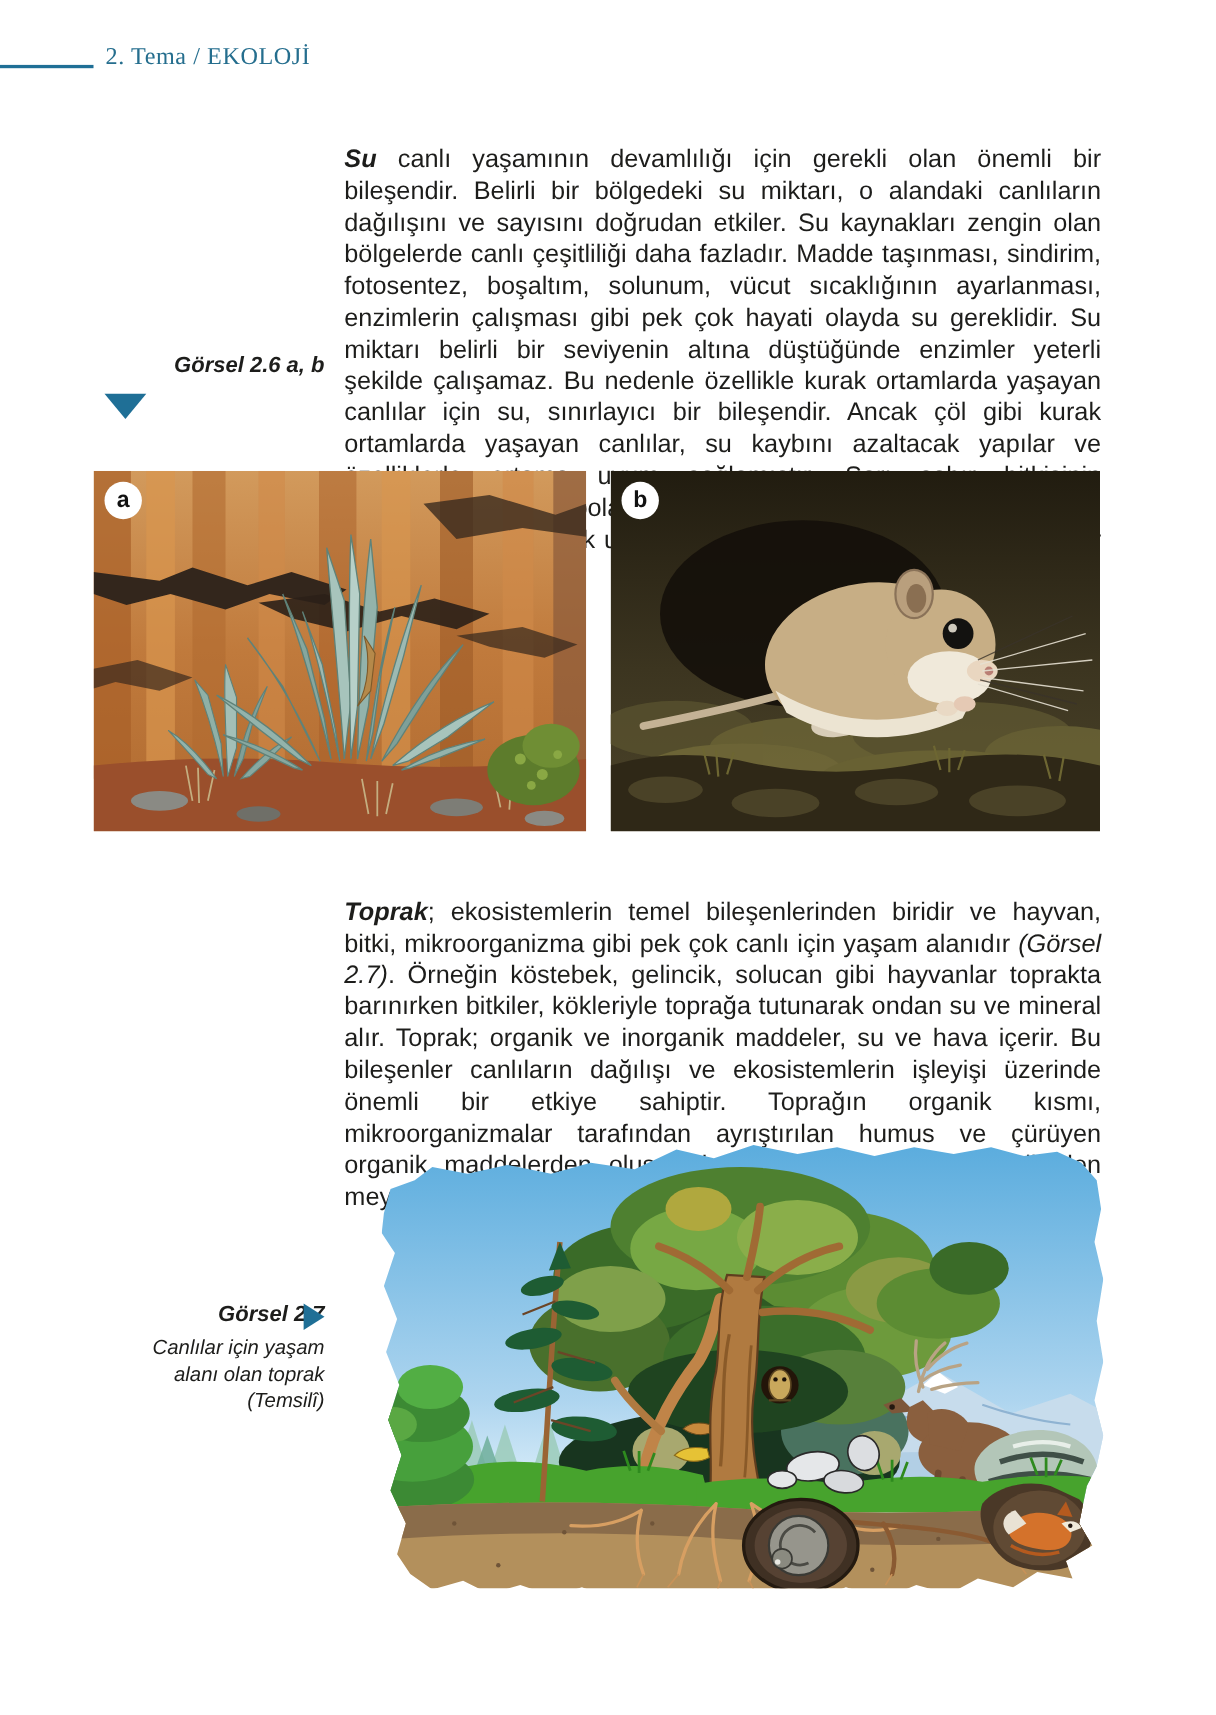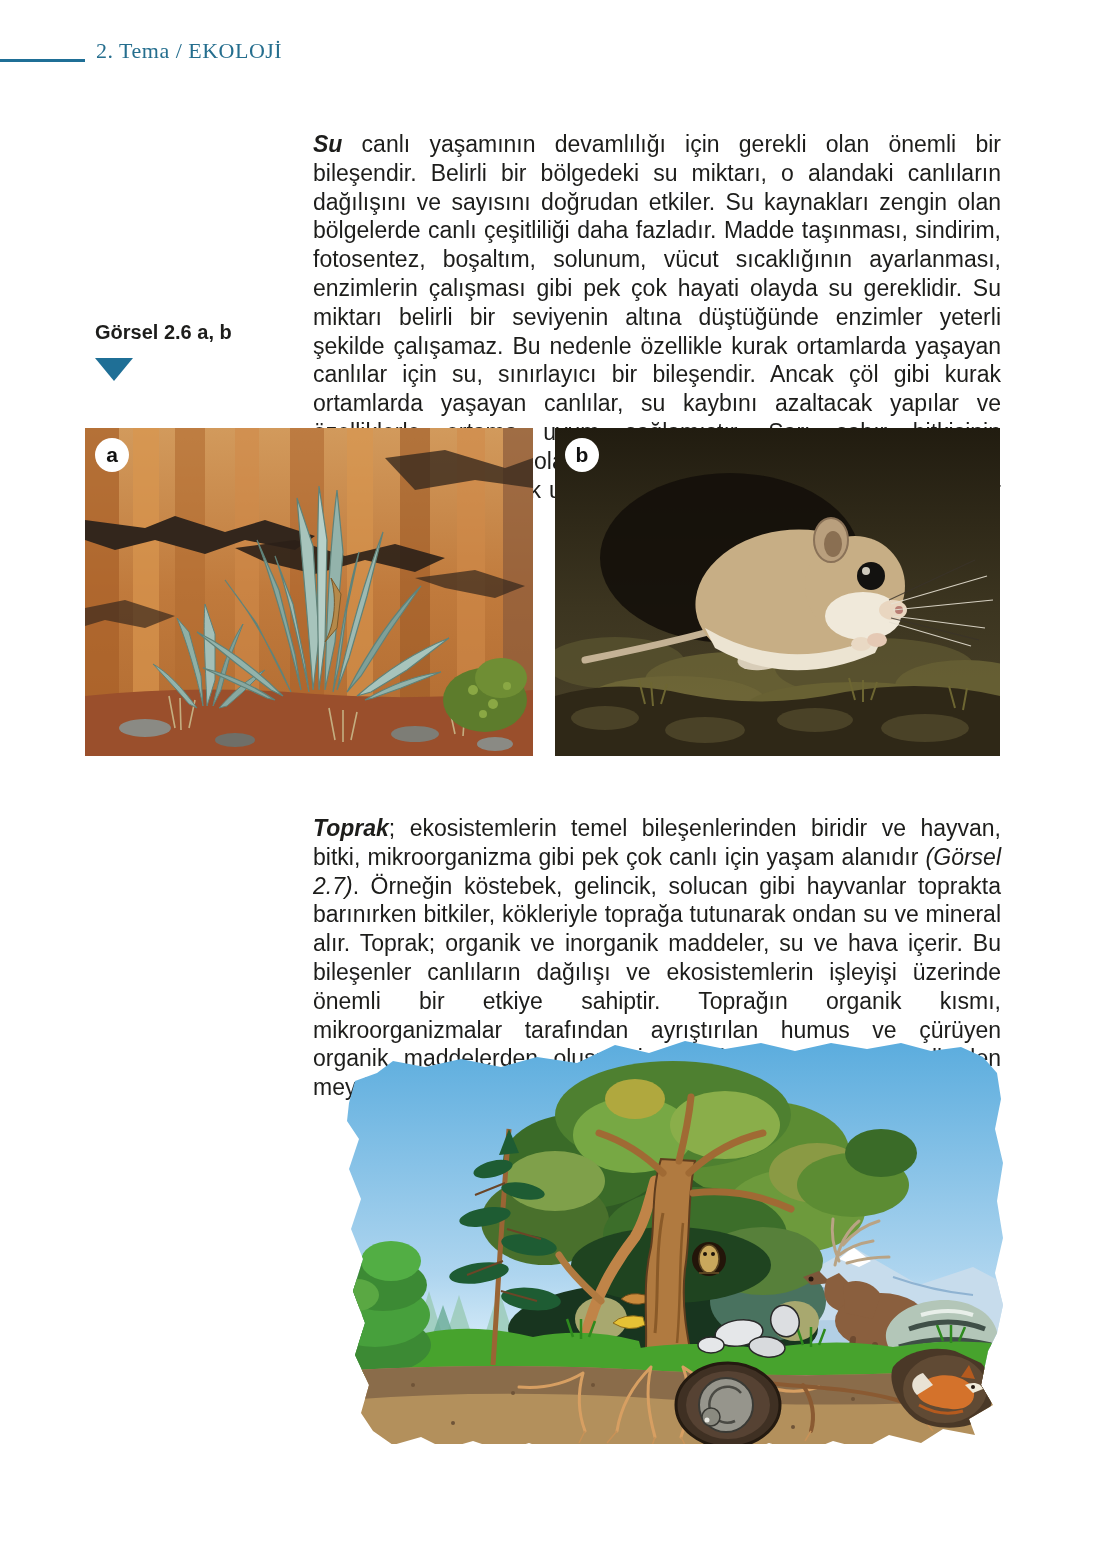--- a/index.html
+++ b/index.html
@@ -10,21 +10,21 @@
   .hdr-title{position:absolute;left:96px;top:38px;width:400px;font-family:"Liberation Serif",serif;
              font-size:22px;letter-spacing:.5px;color:#256e8e;}
   
   .bodytxt{position:absolute;left:313px;width:688px;font-size:23px;line-height:28.8px;
            text-align:justify;color:#1d1d1b;}
   .para-su{top:107px;}
   .para-toprak{top:791px;}
   .bodytxt b{font-weight:bold;font-style:italic;}
   .bodytxt i{font-style:italic;}
   
-  .caption{position:absolute;left:95px;width:200px;font-size:18.5px;line-height:24px;}
+  .caption{position:absolute;left:95px;width:200px;font-style:italic;font-size:18.5px;line-height:24px;text-align:right;}
   .cap-title{font-weight:bold;font-size:20px;margin-bottom:6px;}
   .caption1{top:320px;}
   .caption2{top:1183px;}
   .tri-down{width:0;height:0;margin-top:14px;
             border-left:19px solid transparent;border-right:19px solid transparent;
             border-top:23px solid #1f6f96;}
   .tri-right{position:absolute;left:181px;top:2px;width:0;height:0;
              border-top:12px solid transparent;border-bottom:12px solid transparent;
              border-left:19px solid #1f6f96;}
   .cap2-titlerow{position:relative;}
@@ -198,20 +198,27 @@
         <path d="M90,276 L84,252 M98,278 L96,254 M106,276 L112,256"></path>
         <path d="M300,272 L294,250 M308,274 L308,252 M316,272 L322,254"></path>
         <path d="M400,280 L394,258 M408,282 L412,260"></path>
       </g>
     </svg>
     <span class="badge">b</span>
   </figure>
 
   <p class="bodytxt para-toprak"><b>Toprak</b><span>; ekosistemlerin temel bileşenlerinden biridir ve hayvan, bitki, mikroorganizma gibi pek çok canlı için yaşam alanıdır </span><i>(Görsel 2.7)</i><span>. Örneğin köstebek, gelincik, solucan gibi hayvanlar toprakta barınırken bitkiler, kökleriyle toprağa tutunarak ondan su ve mineral alır. Toprak; organik ve inorganik maddeler, su ve hava içerir. Bu bileşenler canlıların dağılışı ve ekosistemlerin işleyişi üzerinde önemli bir etkiye sahiptir. Toprağın organik kısmı, mikroorganizmalar tarafından ayrıştırılan humus ve çürüyen organik maddelerden oluşur; inorganik kısmı ise minerallerden meydana gelir.</span></p>
 
+  <aside class="caption caption2">
+    <div class="cap2-titlerow">
+      <div class="cap-title">Görsel 2.7</div>
+      <div class="tri-right"></div>
+    </div>
+    <div class="cap-text">Canlılar için yaşam alanı olan toprak (Temsilî)</div>
+  </aside>
 
   <figure class="illus" style="margin:0;">
     <svg width="678" height="430" viewBox="0 0 678 430">
       <defs>
         <linearGradient id="skyG" x1="0" y1="0" x2="0" y2="1">
           <stop offset="0" stop-color="#58abdd"></stop>
             <stop offset=".7" stop-color="#aed5ef"></stop>
             <stop offset="1" stop-color="#e8f5fc"></stop>
         </linearGradient>
         <clipPath id="torn">

